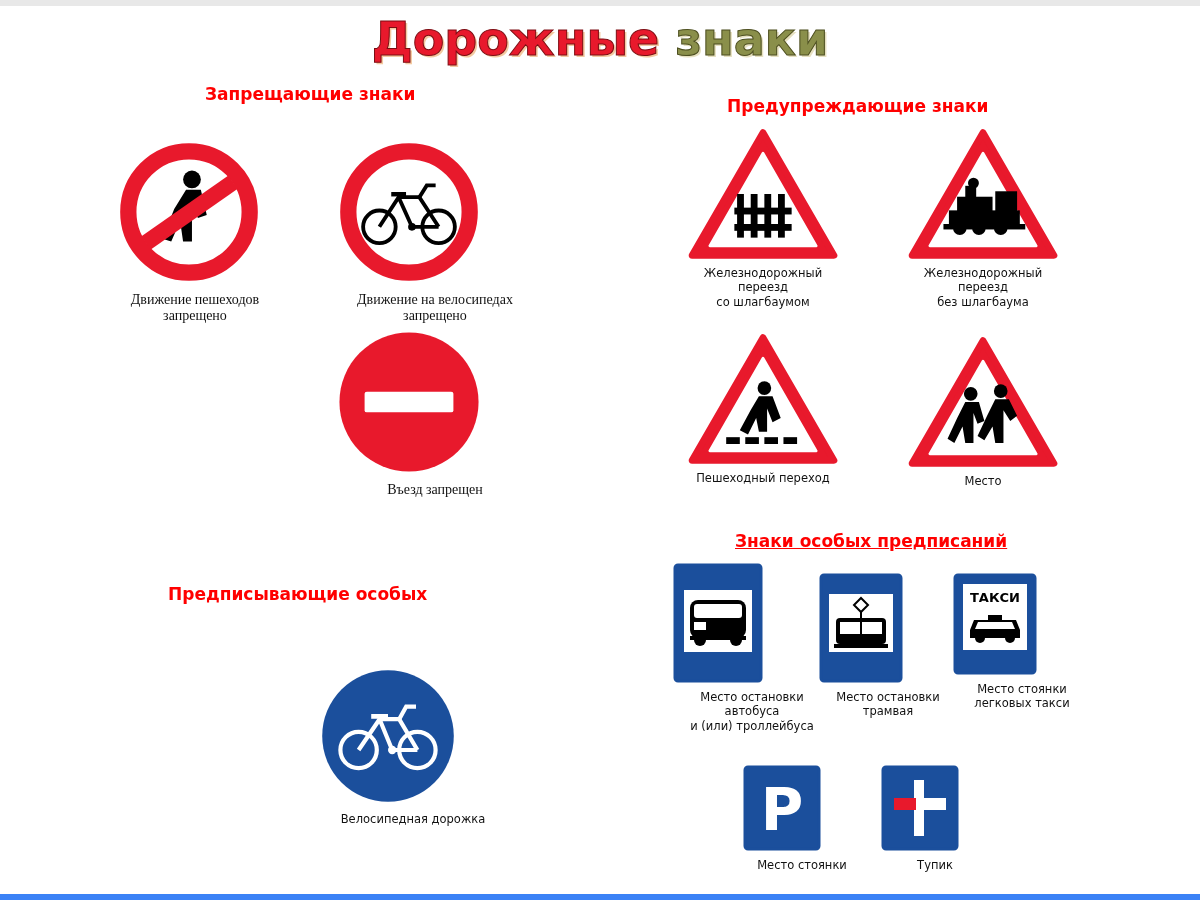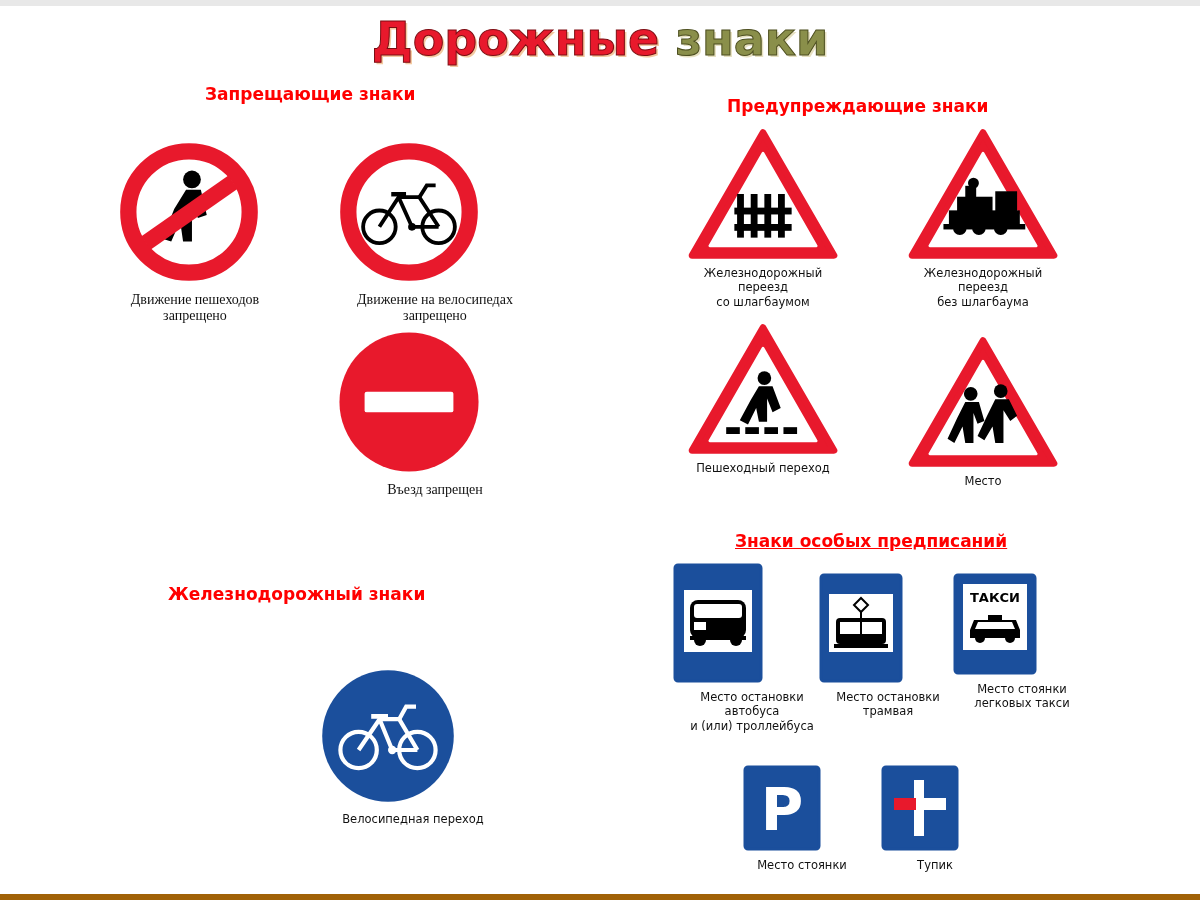--- a/index.html
+++ b/index.html
@@ -13,21 +13,21 @@
     position: relative;
     font-family: "Liberation Serif", serif;
     overflow: hidden;
   }
   .page {
     position: absolute;
     left: 0; top: 0;
     width: 1200px; height: 900px;
     background: #fff;
     border-top: 6px solid #e8e8e8;
-    border-bottom: 6px solid #a16207;
+    border-bottom: 6px solid #3b82f6;
     box-sizing: border-box;
   }
   
   .title {
     position: absolute;
     left: 0; top: 8px;
     width: 1200px;
     text-align: center;
     font-family: "DejaVu Sans", sans-serif;
     font-weight: bold;
@@ -84,21 +84,21 @@
 
 <div class="page">
 
   <div class="title">
     <span class="w1">Дорожные</span>
     <span class="w2">знаки</span>
   </div>
 
   <div class="section-caption" style="left:205px; top:78px;">Запрещающие знаки</div>
   <div class="section-caption" style="left:727px; top:90px;">Предупреждающие знаки</div>
-  <div class="section-caption" style="left:168px; top:578px;">Железнодорожный знаки</div>
+  <div class="section-caption" style="left:168px; top:578px;">Предписывающие особых</div>
   <div class="section-caption" style="left:735px; top:525px;text-decoration:underline;">Знаки особых предписаний</div>
 
   <div class="sign" style="left:115px; top:132px; width:160px;">
     <div class="art">
       <svg width="148" height="148" viewBox="0 0 100 100">
         <circle cx="50" cy="50" r="47" fill="#fff"></circle>
         <circle cx="50" cy="50" r="41" fill="none" stroke="#e8192c" stroke-width="11"></circle>
         <g fill="#000">
           <circle cx="52" cy="28" r="6"></circle>
           <path d="M48 35 L58 35 L62 52 L56 54 L52 44 L52 70 L46 70 L44 56 L38 70 L32 68 L40 48 Z"></path>
@@ -176,21 +176,21 @@
           <circle cx="68" cy="73" r="5"></circle>
           <rect x="26" y="70" width="60" height="4"></rect>
         </g>
       </svg>
     </div>
     <div class="caption">Железнодорожный
 переезд
 без шлагбаума</div>
   </div>
 
-  <div class="sign small-cap" style="left:688px; top:317px; width:150px;">
+  <div class="sign small-cap" style="left:688px; top:327px; width:150px;">
     <div class="art">
       <svg width="150" height="132" viewBox="0 0 110 96">
         <path d="M55 3 L107 93 L3 93 Z" fill="#e8192c" stroke="#e8192c" stroke-width="5" stroke-linejoin="round"></path>
         <path d="M55 18 L94 86 L16 86 Z" fill="#fff" stroke="#fff" stroke-width="2" stroke-linejoin="round"></path>
         <g fill="#000">
           <circle cx="56" cy="40" r="5"></circle>
           <path d="M52 46 L62 46 L68 62 L62 65 L58 55 L58 72 L52 72 L50 62 L44 74 L38 71 L46 56 Z"></path>
           <rect x="28" y="76" width="10" height="5"></rect>
           <rect x="42" y="76" width="10" height="5"></rect>
           <rect x="56" y="76" width="10" height="5"></rect>
@@ -225,21 +225,21 @@
         <g fill="none" stroke="#fff" stroke-width="3">
           <circle cx="29" cy="60" r="13"></circle>
           <circle cx="71" cy="60" r="13"></circle>
           <path d="M29 60 L44 38 L58 38 L71 60 M44 38 L53 60 M53 60 L71 60"></path>
           <path d="M38 36 L50 36" stroke-width="3.4"></path>
           <path d="M58 38 L63 29 L70 29"></path>
         </g>
         <circle cx="53" cy="60" r="3" fill="#fff"></circle>
       </svg>
     </div>
-    <div class="caption">Велосипедная переход</div>
+    <div class="caption">Велосипедная дорожка</div>
   </div>
 
   <div class="sign small-cap" style="left:672px; top:556px; width:160px;">
     <div class="art">
       <svg width="92" height="122" viewBox="0 0 92 122">
         <rect x="3" y="3" width="86" height="116" rx="3" fill="#1b4f9c" stroke="#1b4f9c" stroke-width="3"></rect>
         <rect x="12" y="28" width="68" height="62" fill="#fff"></rect>
         <g fill="#000">
           <rect x="18" y="38" width="56" height="38" rx="8"></rect>
           <rect x="22" y="42" width="48" height="14" rx="3" fill="#fff"></rect>

